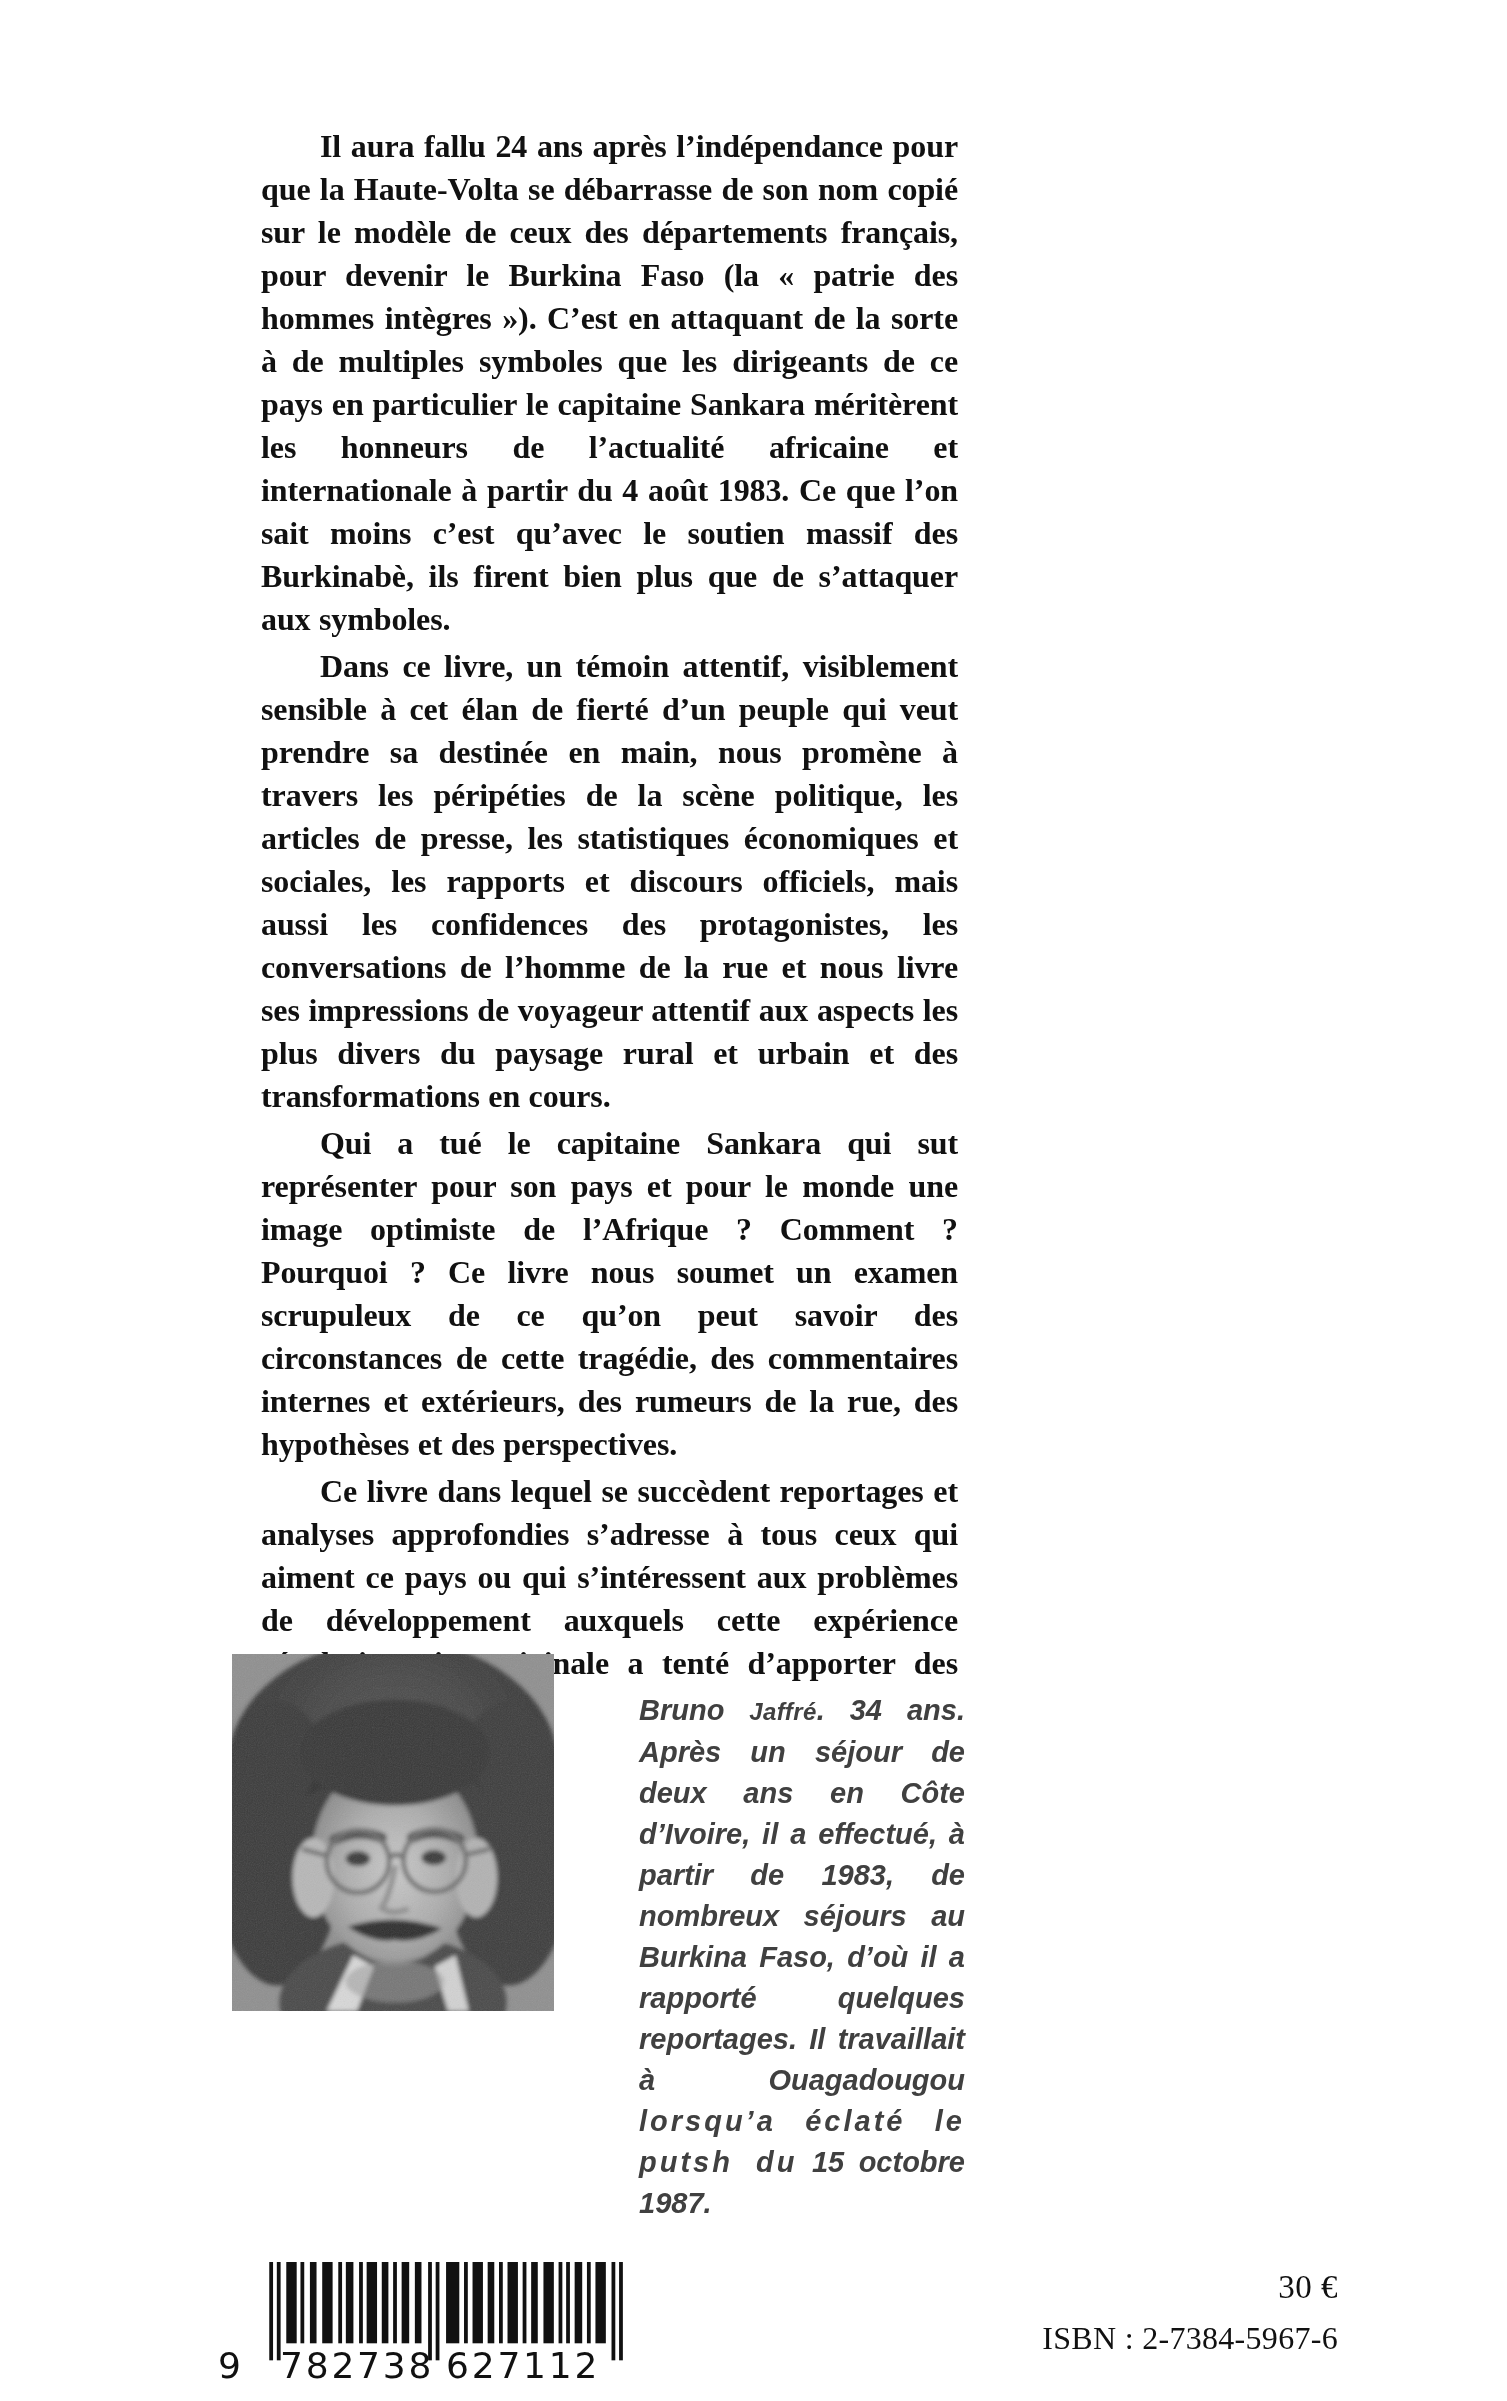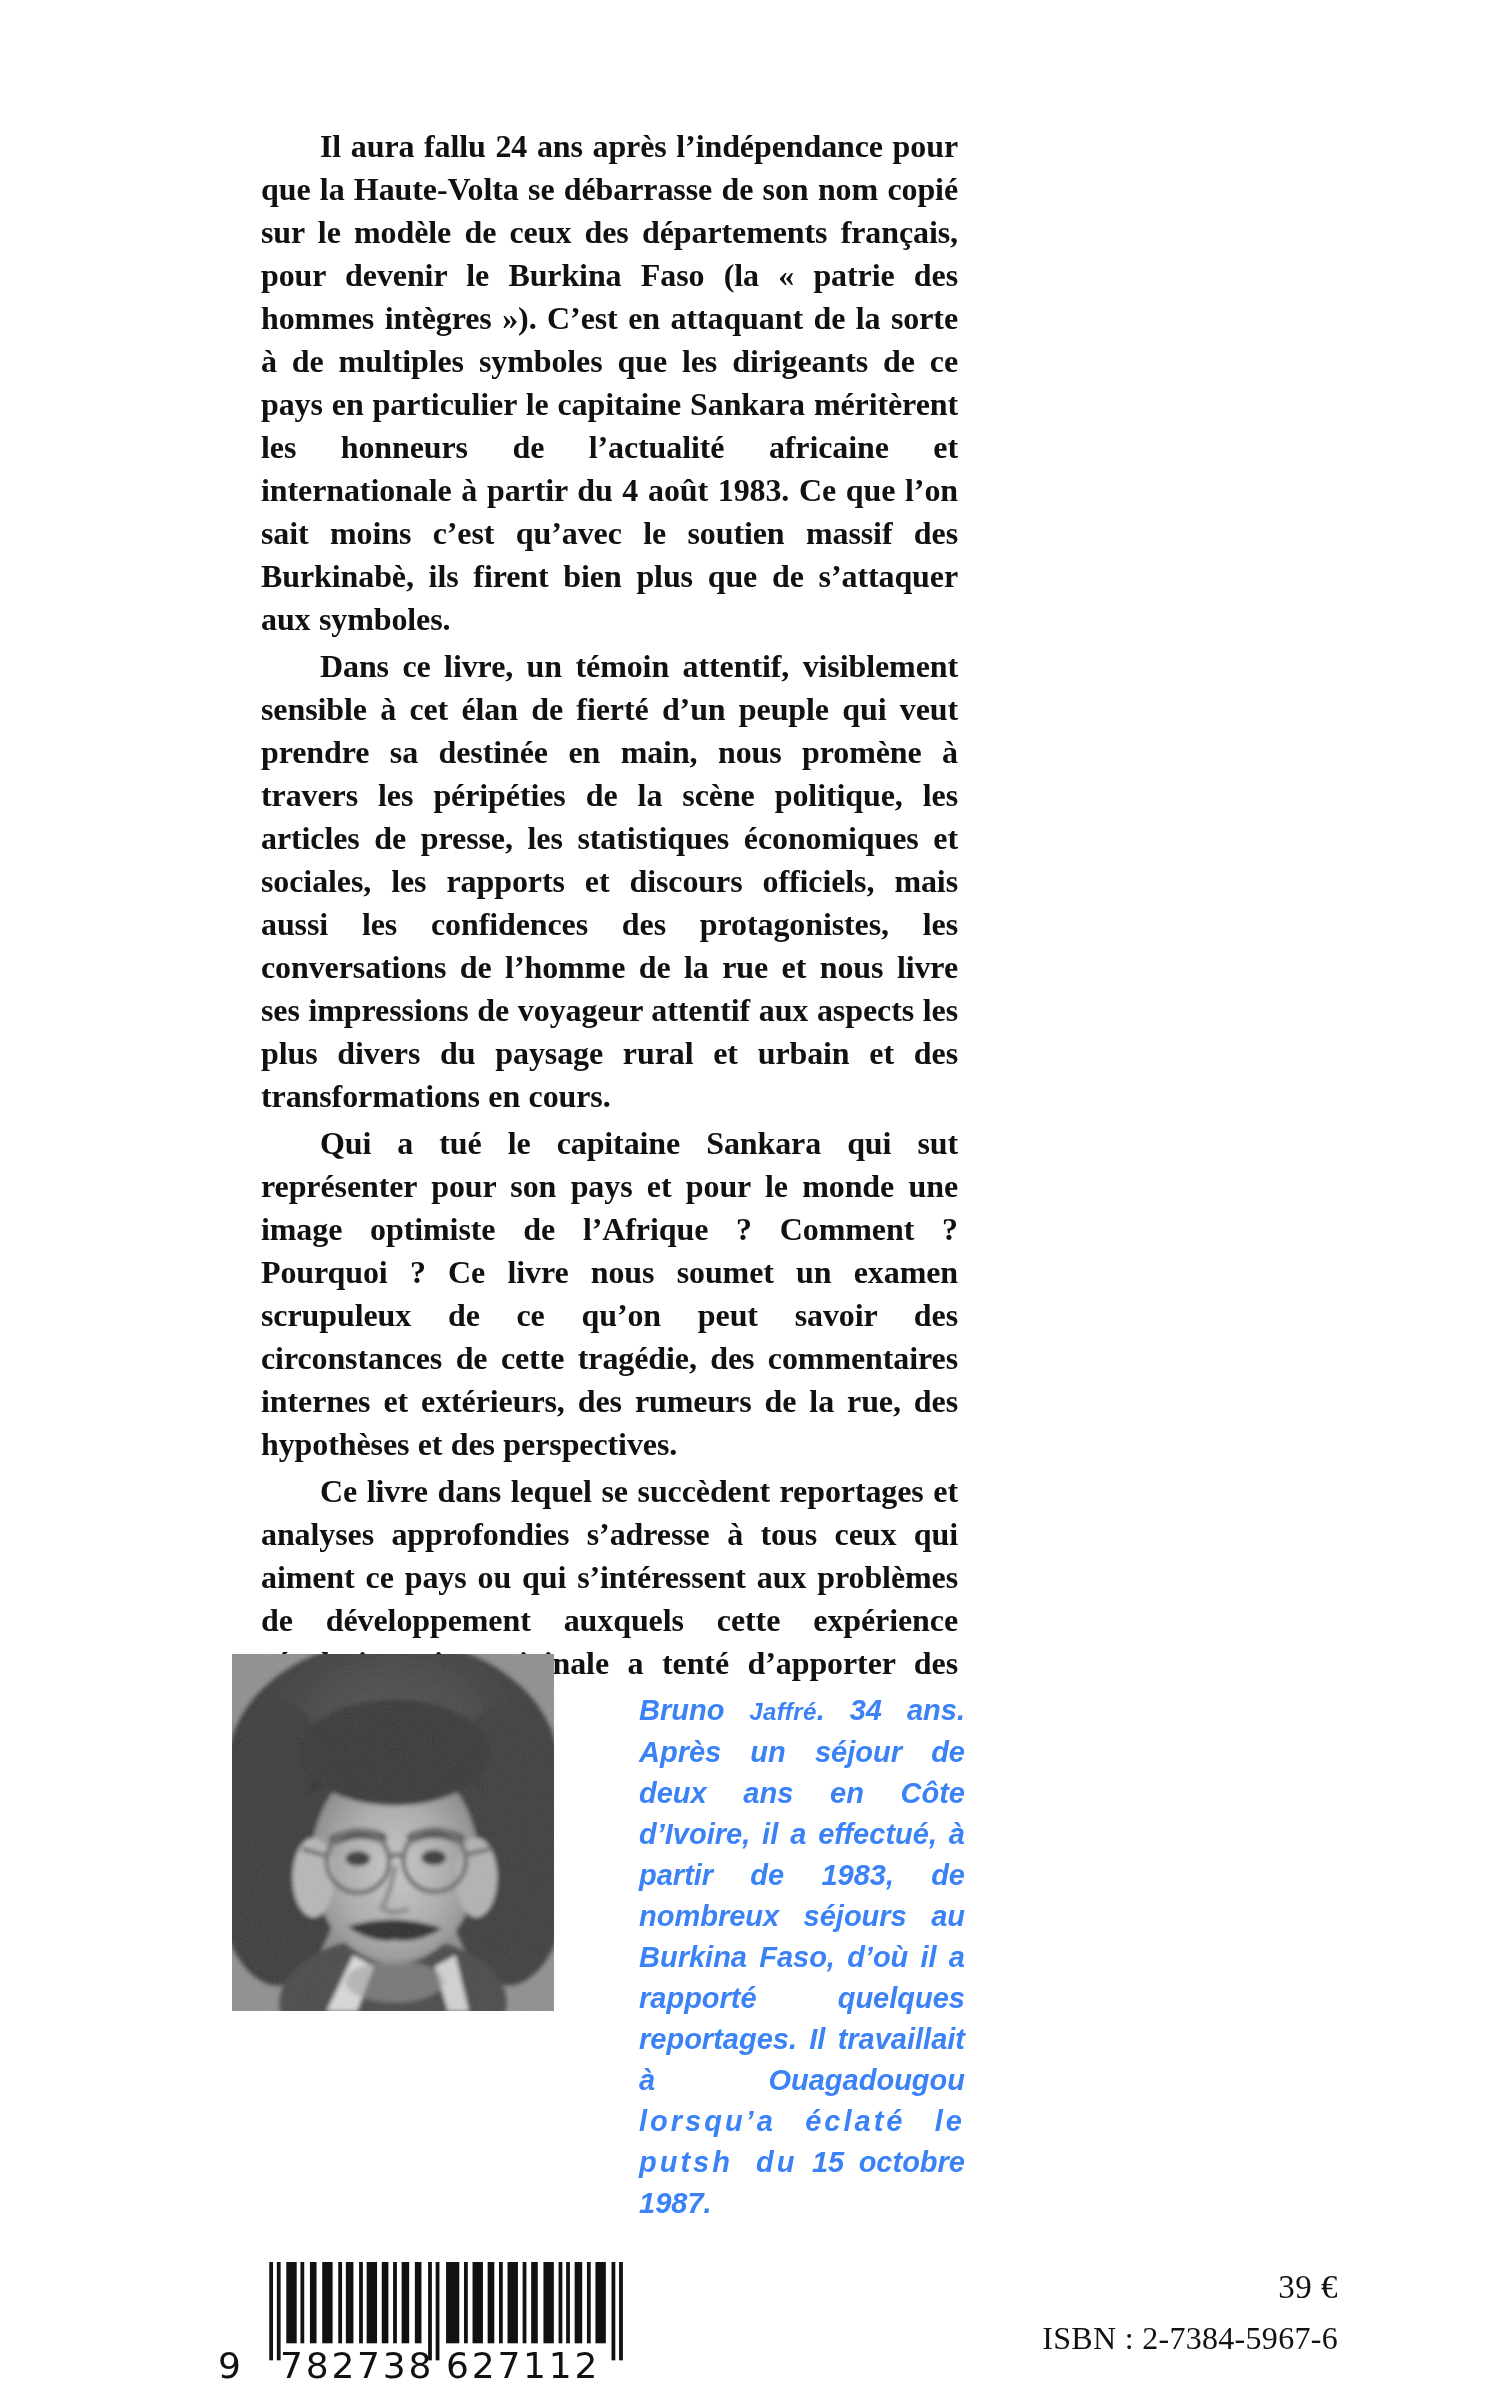--- a/index.html
+++ b/index.html
@@ -60,21 +60,21 @@
     left: 407px;
     top: 36px;
     width: 326px;
     margin: 0;
     font-family: "Liberation Sans", "DejaVu Sans", sans-serif;
     font-style: italic;
     font-weight: bold;
     font-size: 29px;
     line-height: 41px;
     text-align: justify;
-    color: #3b82f6;
+    color: #404040;
   }
   #author-bio .smallcaps {
     font-size: 24px;
     letter-spacing: 0.4px;
   }
   #author-bio .loose {
     letter-spacing: 3px;
     word-spacing: 5.7px;
   }
 
@@ -249,15 +249,15 @@
       <rect x="426" y="0" width="4" height="104"></rect>
     </g>
   </svg>
   <div id="barcode-digits">
     <span class="d-lead">9</span>
     <span class="d-left">782738</span>
     <span class="d-right">627112</span>
   </div>
 </section>
 
-<div id="price">39 €</div>
+<div id="price">30 €</div>
 <div id="isbn">ISBN : 2-7384-5967-6</div>
 
 
 </body></html>

